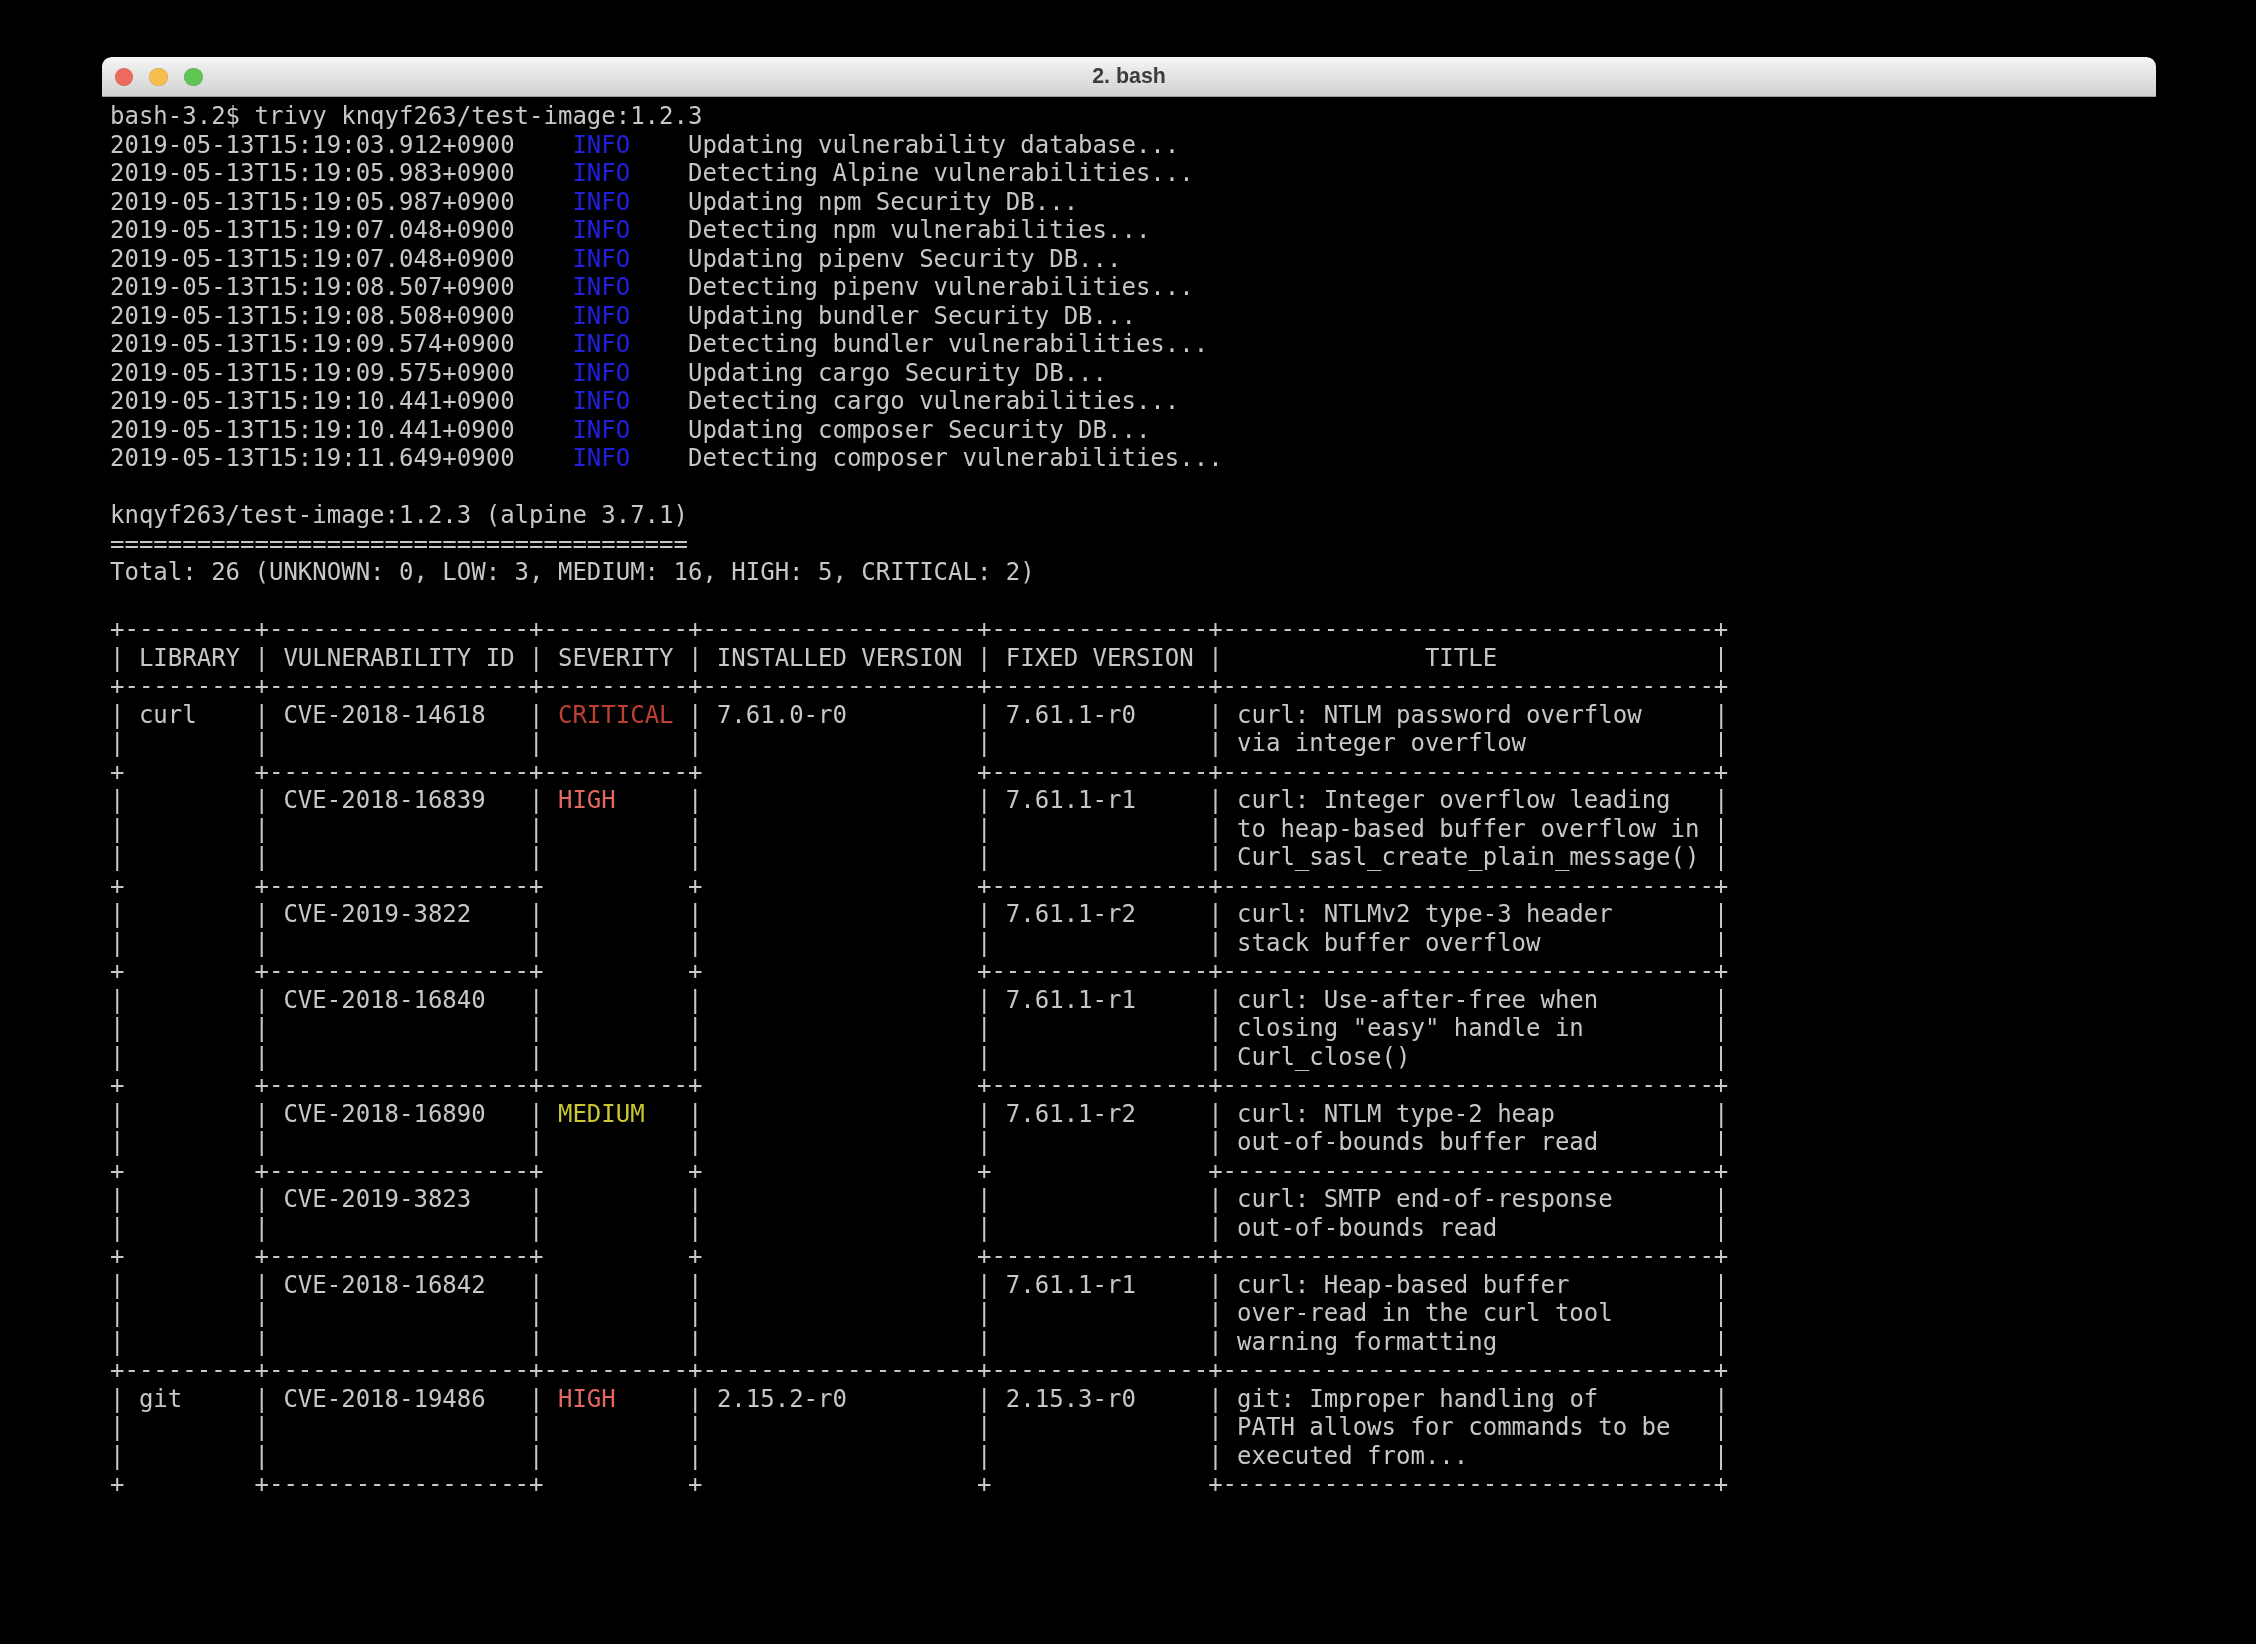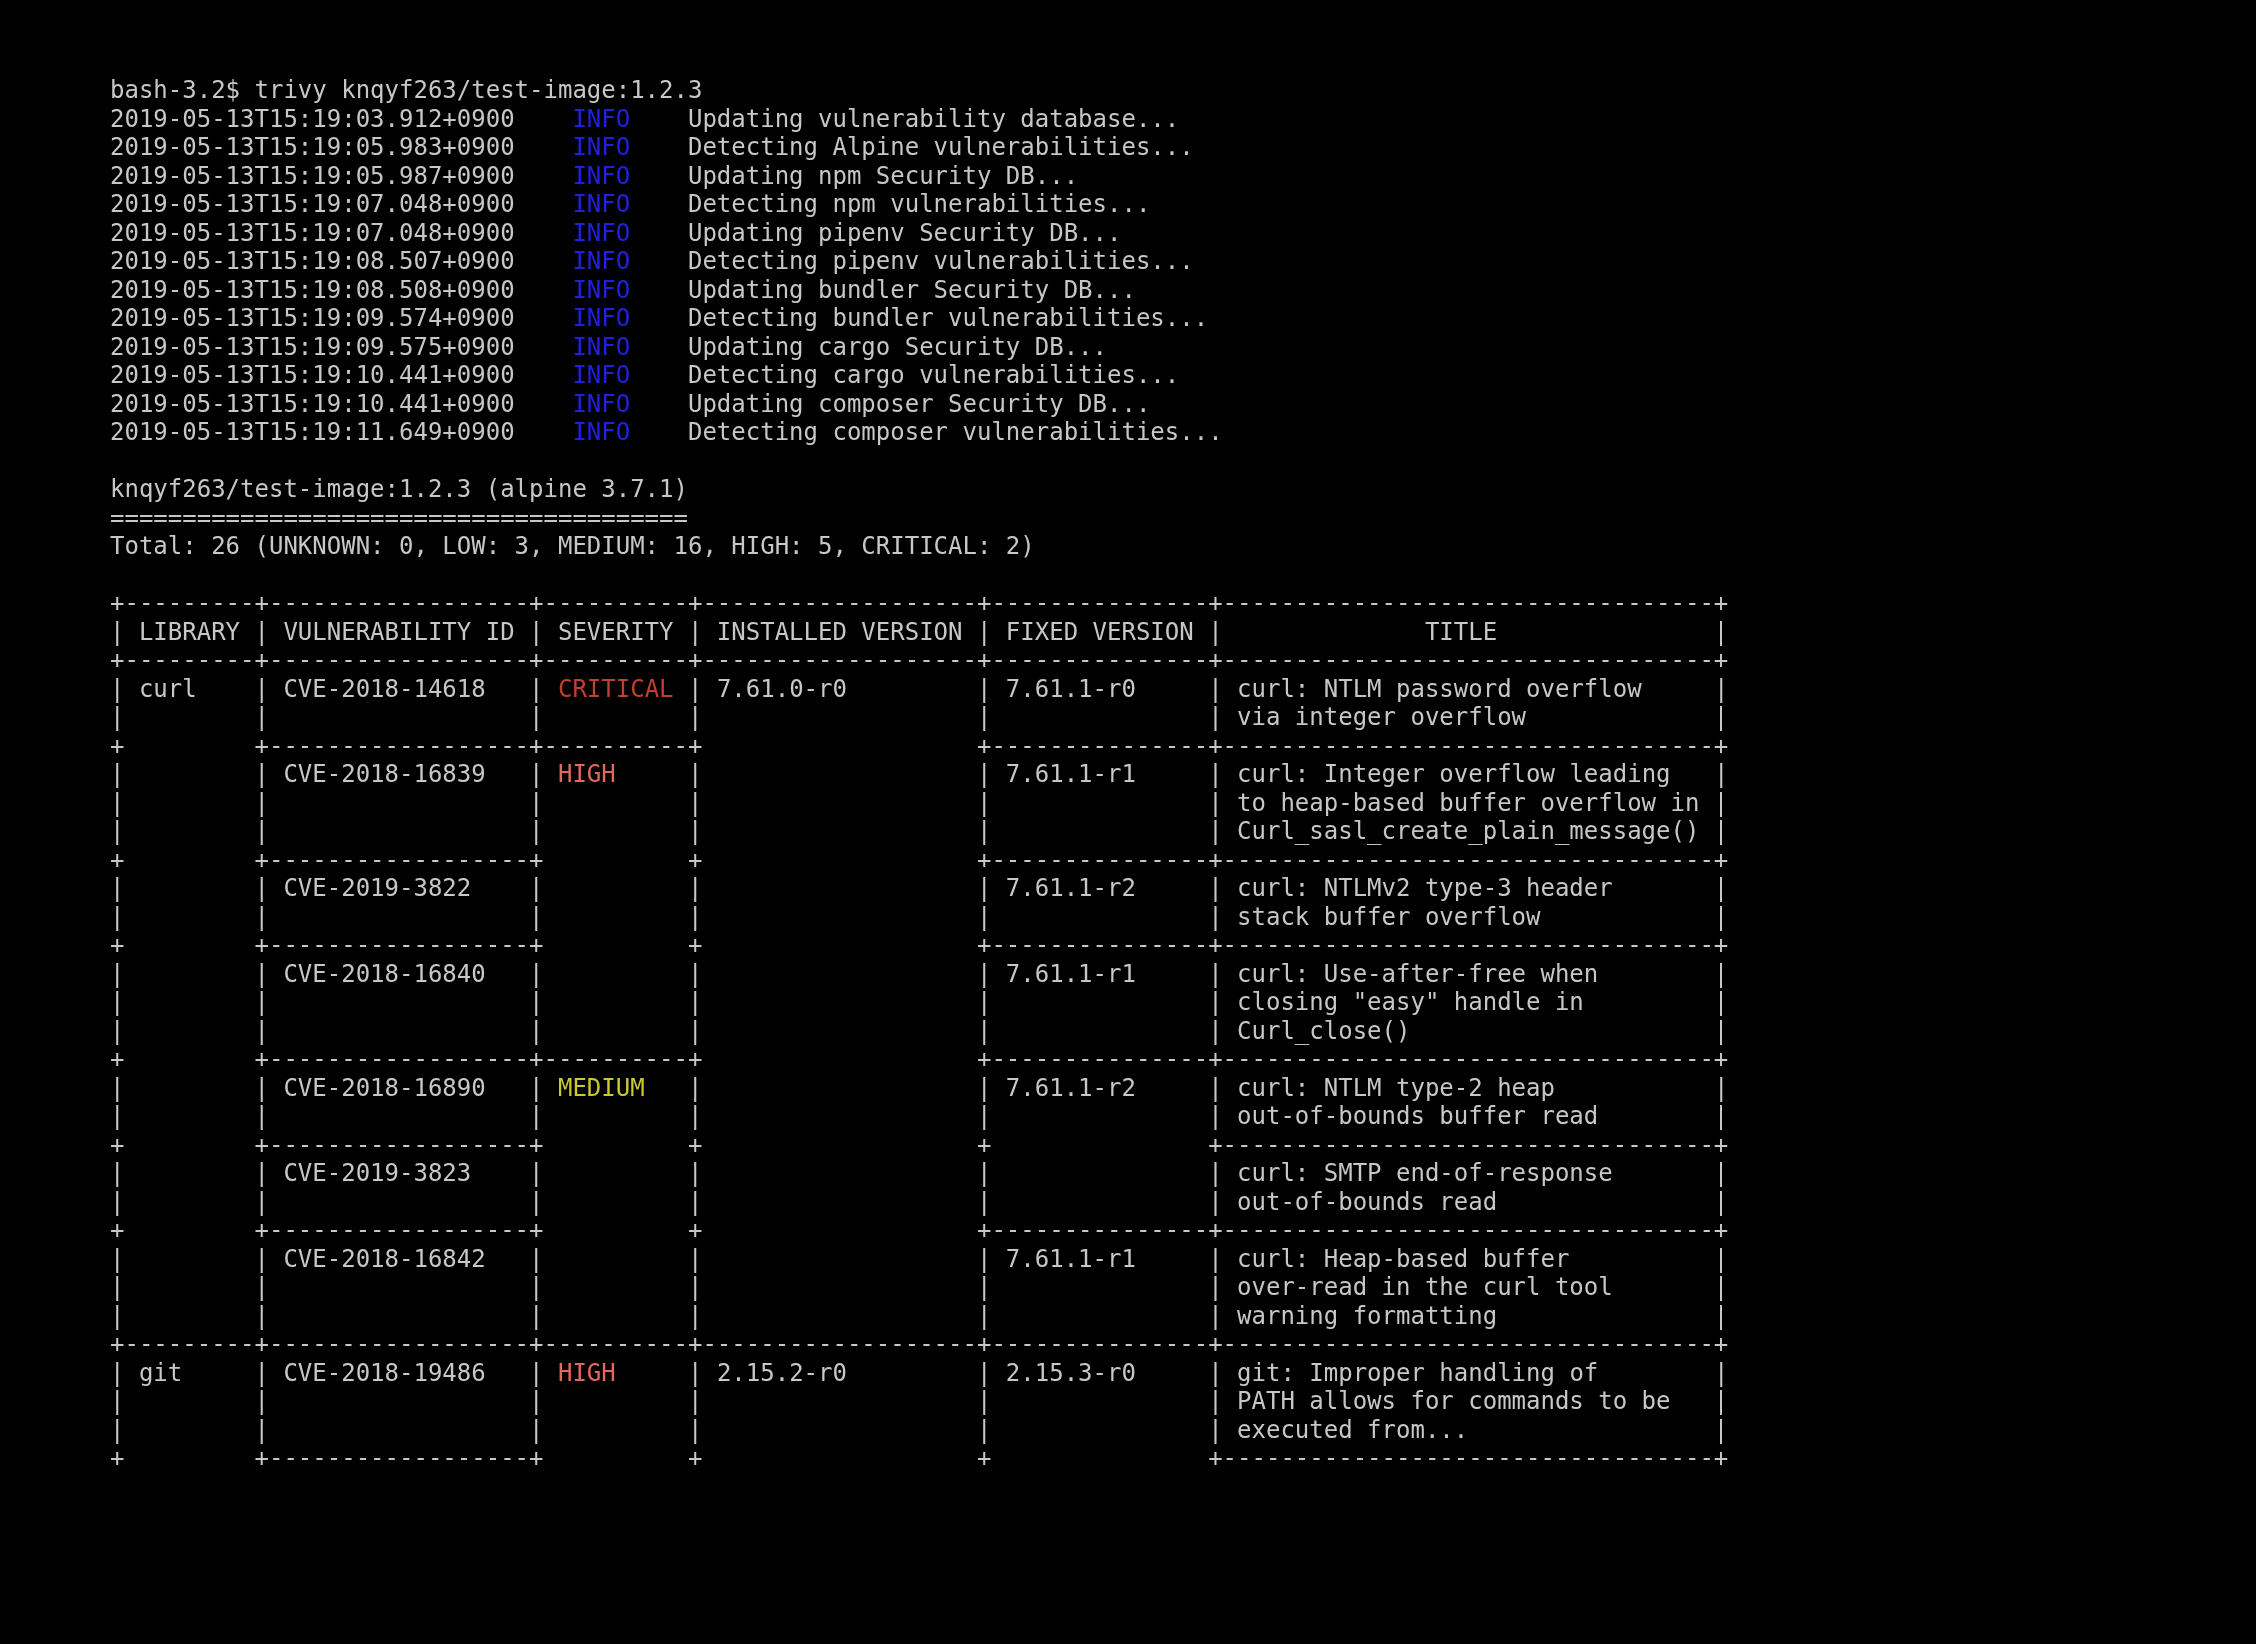--- a/index.html
+++ b/index.html
@@ -58,25 +58,32 @@
     box-shadow: inset 0 0 0.9px rgba(0,0,0,0.35);
   }
   .terminal {
     position: relative;
     padding: 5.3px 0 0 8px;
     font-family: "DejaVu Sans Mono", monospace;
     font-size: 24px;
     line-height: 28.5px;
     white-space: pre;
     overflow: hidden;
-    margin-top: 14px;
   }
   .line { height: 28.5px; }
 </style>
 </head>
 <body>
 
 <div class="desktop">
   <div class="window">
+    <div class="titlebar">
+      <div class="lights">
+          <div class="light" style="background: rgb(237, 106, 94);"></div>
+          <div class="light" style="background: rgb(245, 191, 79);"></div>
+          <div class="light" style="background: rgb(97, 197, 84);"></div>
+        </div>
+      <div class="title" style="color: rgb(60, 60, 60);">2. bash</div>
+    </div>
     <div class="terminal" style="color: rgb(199, 199, 199); background: rgb(0, 0, 0);"><div class="line"><span>bash-3.2$ trivy knqyf263/test-image:1.2.3</span></div><div class="line"><span>2019-05-13T15:19:03.912+0900    </span><span style="color: rgb(32, 32, 221);">INFO</span><span>    Updating vulnerability database...</span></div><div class="line"><span>2019-05-13T15:19:05.983+0900    </span><span style="color: rgb(32, 32, 221);">INFO</span><span>    Detecting Alpine vulnerabilities...</span></div><div class="line"><span>2019-05-13T15:19:05.987+0900    </span><span style="color: rgb(32, 32, 221);">INFO</span><span>    Updating npm Security DB...</span></div><div class="line"><span>2019-05-13T15:19:07.048+0900    </span><span style="color: rgb(32, 32, 221);">INFO</span><span>    Detecting npm vulnerabilities...</span></div><div class="line"><span>2019-05-13T15:19:07.048+0900    </span><span style="color: rgb(32, 32, 221);">INFO</span><span>    Updating pipenv Security DB...</span></div><div class="line"><span>2019-05-13T15:19:08.507+0900    </span><span style="color: rgb(32, 32, 221);">INFO</span><span>    Detecting pipenv vulnerabilities...</span></div><div class="line"><span>2019-05-13T15:19:08.508+0900    </span><span style="color: rgb(32, 32, 221);">INFO</span><span>    Updating bundler Security DB...</span></div><div class="line"><span>2019-05-13T15:19:09.574+0900    </span><span style="color: rgb(32, 32, 221);">INFO</span><span>    Detecting bundler vulnerabilities...</span></div><div class="line"><span>2019-05-13T15:19:09.575+0900    </span><span style="color: rgb(32, 32, 221);">INFO</span><span>    Updating cargo Security DB...</span></div><div class="line"><span>2019-05-13T15:19:10.441+0900    </span><span style="color: rgb(32, 32, 221);">INFO</span><span>    Detecting cargo vulnerabilities...</span></div><div class="line"><span>2019-05-13T15:19:10.441+0900    </span><span style="color: rgb(32, 32, 221);">INFO</span><span>    Updating composer Security DB...</span></div><div class="line"><span>2019-05-13T15:19:11.649+0900    </span><span style="color: rgb(32, 32, 221);">INFO</span><span>    Detecting composer vulnerabilities...</span></div><div class="line">&nbsp;</div><div class="line"><span>knqyf263/test-image:1.2.3 (alpine 3.7.1)</span></div><div class="line"><span>========================================</span></div><div class="line"><span>Total: 26 (UNKNOWN: 0, LOW: 3, MEDIUM: 16, HIGH: 5, CRITICAL: 2)</span></div><div class="line">&nbsp;</div><div class="line"><span>+---------+------------------+----------+-------------------+---------------+----------------------------------+</span></div><div class="line"><span>| LIBRARY | VULNERABILITY ID | SEVERITY | INSTALLED VERSION | FIXED VERSION |              TITLE               |</span></div><div class="line"><span>+---------+------------------+----------+-------------------+---------------+----------------------------------+</span></div><div class="line"><span>| curl    | CVE-2018-14618   | </span><span style="color: rgb(191, 63, 48);">CRITICAL</span><span> | 7.61.0-r0         | 7.61.1-r0     | curl: NTLM password overflow     |</span></div><div class="line"><span>|         |                  |          |                   |               | via integer overflow             |</span></div><div class="line"><span>+         +------------------+----------+                   +---------------+----------------------------------+</span></div><div class="line"><span>|         | CVE-2018-16839   | </span><span style="color: rgb(227, 105, 94);">HIGH</span><span>     |                   | 7.61.1-r1     | curl: Integer overflow leading   |</span></div><div class="line"><span>|         |                  |          |                   |               | to heap-based buffer overflow in |</span></div><div class="line"><span>|         |                  |          |                   |               | Curl_sasl_create_plain_message() |</span></div><div class="line"><span>+         +------------------+          +                   +---------------+----------------------------------+</span></div><div class="line"><span>|         | CVE-2019-3822    |          |                   | 7.61.1-r2     | curl: NTLMv2 type-3 header       |</span></div><div class="line"><span>|         |                  |          |                   |               | stack buffer overflow            |</span></div><div class="line"><span>+         +------------------+          +                   +---------------+----------------------------------+</span></div><div class="line"><span>|         | CVE-2018-16840   |          |                   | 7.61.1-r1     | curl: Use-after-free when        |</span></div><div class="line"><span>|         |                  |          |                   |               | closing "easy" handle in         |</span></div><div class="line"><span>|         |                  |          |                   |               | Curl_close()                     |</span></div><div class="line"><span>+         +------------------+----------+                   +---------------+----------------------------------+</span></div><div class="line"><span>|         | CVE-2018-16890   | </span><span style="color: rgb(203, 200, 50);">MEDIUM</span><span>   |                   | 7.61.1-r2     | curl: NTLM type-2 heap           |</span></div><div class="line"><span>|         |                  |          |                   |               | out-of-bounds buffer read        |</span></div><div class="line"><span>+         +------------------+          +                   +               +----------------------------------+</span></div><div class="line"><span>|         | CVE-2019-3823    |          |                   |               | curl: SMTP end-of-response       |</span></div><div class="line"><span>|         |                  |          |                   |               | out-of-bounds read               |</span></div><div class="line"><span>+         +------------------+          +                   +---------------+----------------------------------+</span></div><div class="line"><span>|         | CVE-2018-16842   |          |                   | 7.61.1-r1     | curl: Heap-based buffer          |</span></div><div class="line"><span>|         |                  |          |                   |               | over-read in the curl tool       |</span></div><div class="line"><span>|         |                  |          |                   |               | warning formatting               |</span></div><div class="line"><span>+---------+------------------+----------+-------------------+---------------+----------------------------------+</span></div><div class="line"><span>| git     | CVE-2018-19486   | </span><span style="color: rgb(227, 105, 94);">HIGH</span><span>     | 2.15.2-r0         | 2.15.3-r0     | git: Improper handling of        |</span></div><div class="line"><span>|         |                  |          |                   |               | PATH allows for commands to be   |</span></div><div class="line"><span>|         |                  |          |                   |               | executed from...                 |</span></div><div class="line"><span>+         +------------------+          +                   +               +----------------------------------+</span></div></div>
   </div>
 </div>
 
 
 </body></html>

